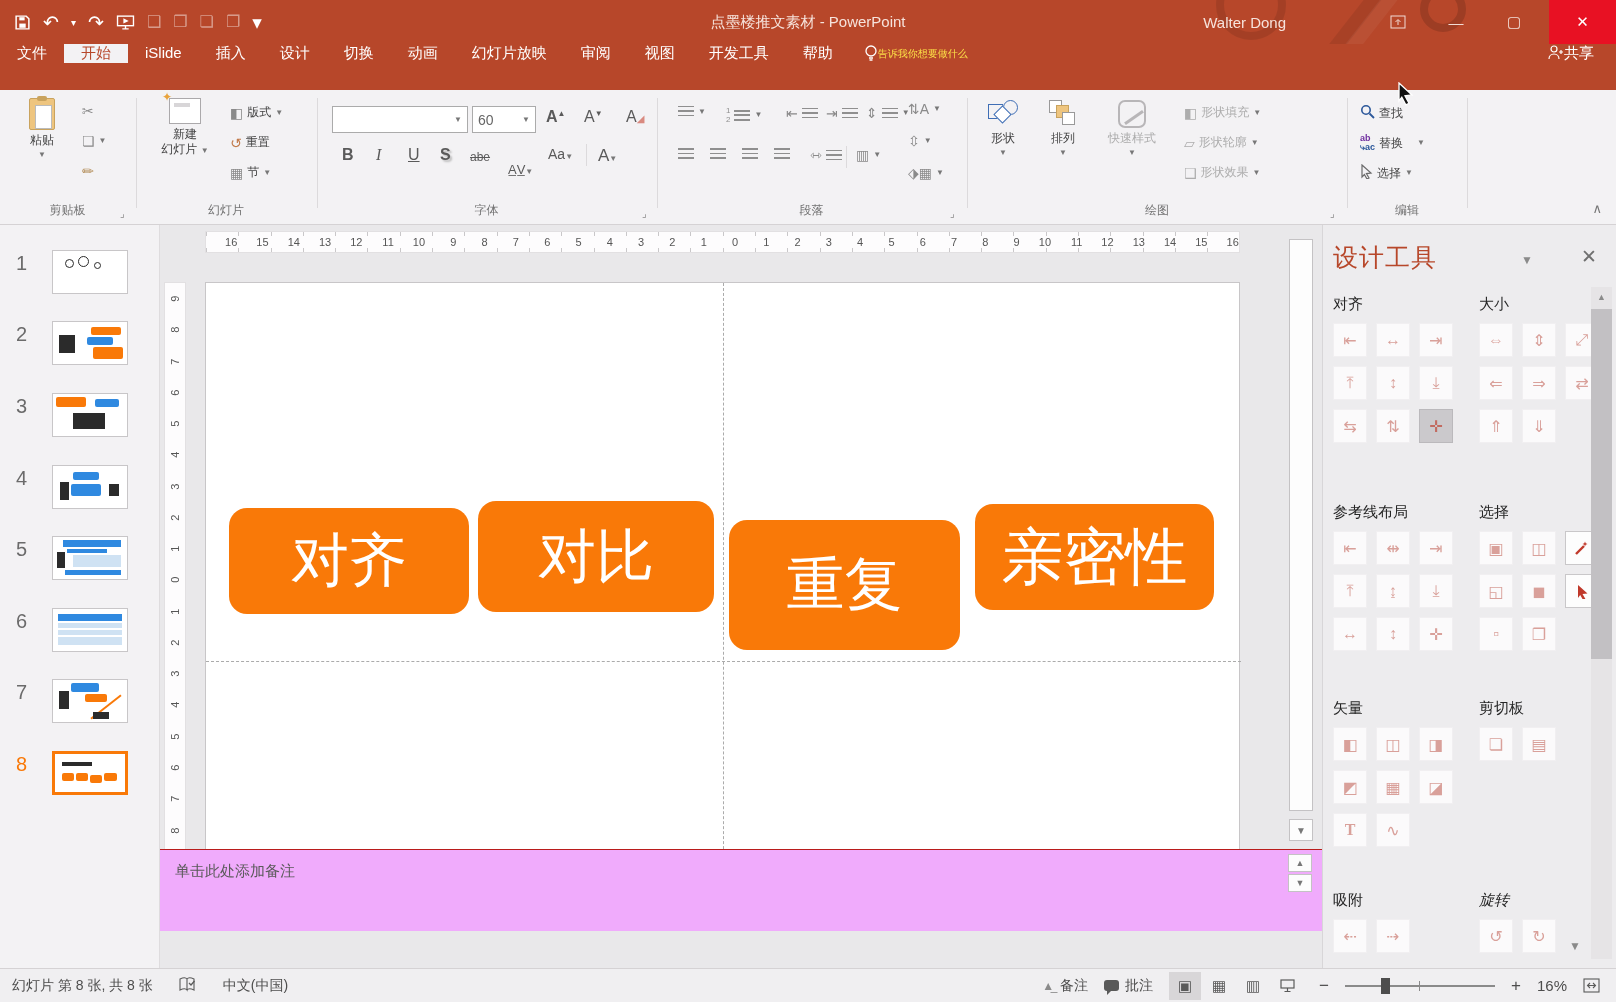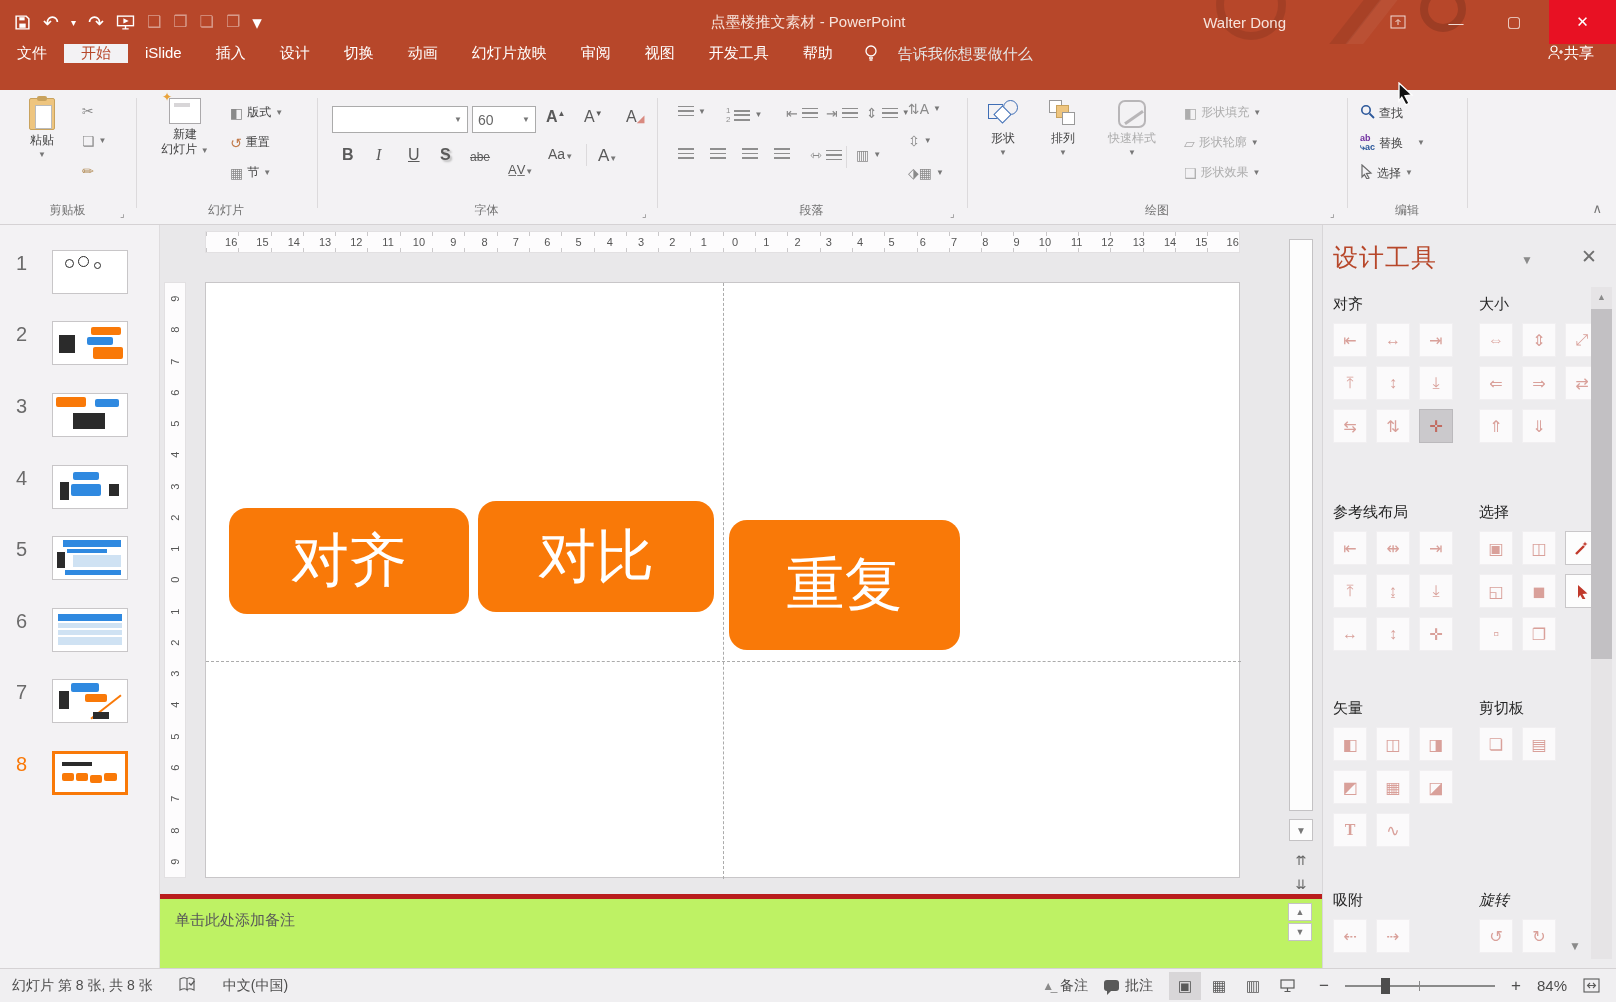--- a/index.html
+++ b/index.html
@@ -21,21 +21,21 @@
   .tb-user{ position:absolute; right:330px; top:0; height:44px; display:flex; align-items:center; color:#F6E3DC; font-size:15px; }
   .winbtns{ position:absolute; right:0; top:0; height:44px; display:flex; }
   .winbtn{ width:46px; height:44px; display:flex; align-items:center; justify-content:center; color:#F2DCD5; font-size:15px; margin-right:12px;}
   .winbtn.close{ width:67px; margin:0; background:var(--close-red,#E81123); color:#fff; }
 
   
   .tabbar{ position:absolute; left:0; top:44px; width:1616px; height:46px;
            background:var(--titlebar-red,#B7472A); display:flex; align-items:flex-start; }
   .tab{ padding:0 17px; display:flex; align-items:center; color:#fff; font-size:15px; cursor:default; }
   .tab.active{ background:#F3F2F4; color:var(--titlebar-red,#B7472A); }
-  .tellme{ display:flex; align-items:center; gap:20px; color:#e5e5e5; font-size:15px; padding:0 14px; }
+  .tellme{ display:flex; align-items:center; gap:0; color:#fde047; font-size:10px; padding:0 14px; }
   .share{ margin-left:auto; display:flex; align-items:center; gap:1px; color:#fff; font-size:15px; padding:0 22px; }
 
   
   .ribbon{ position:absolute; left:0; top:90px; width:1616px; height:135px;
            background:#F3F2F4; border-bottom:1px solid #D5D2D4; font-size:12px; color:#444; }
   .rdiv{ position:absolute; top:8px; height:110px; width:1px; background:#DCDADC; }
   .glabel{ position:absolute; bottom:5px; font-size:12px; color:#737373; text-align:center; }
   .launcher{ position:absolute; bottom:5px; font-size:10px; color:#8a8a8a; }
   .bigbtn{ position:absolute; display:flex; flex-direction:column; align-items:center; gap:3px; text-align:center; }
   .bigbtn .cap{ font-size:12px; color:#444; line-height:1.25; }
@@ -93,21 +93,21 @@
   .guide-v{ position:absolute; left:517px; top:0; width:0; height:596px; border-left:1px dashed #ABABAB; }
   .guide-h{ position:absolute; left:0; top:378px; width:1035px; height:0; border-top:1px dashed #ABABAB; }
   .slide-title{ position:absolute; left:30px; top:92px; font-size:57px; font-weight:900; color:#0d0d0d; letter-spacing:2px; }
   .obtn{ position:absolute; background:var(--accent-orange,#F97908); border-radius:18px; display:flex; align-items:center; justify-content:center;
          color:#fff; font-size:58px; font-weight:500; }
   .vscroll{ position:absolute; left:1128px; top:6px; width:26px; height:690px; }
   .vthumb{ position:absolute; left:1px; top:8px; width:24px; height:572px; background:#FDFDFD; border:1px solid #C4C2C4; }
   .varrow{ position:absolute; left:1px; width:24px; height:22px; background:#FDFDFD; border:1px solid #C4C2C4;
            display:flex; align-items:center; justify-content:center; color:#777; font-size:10px; }
   .vskip{ position:absolute; left:3px; width:20px; height:18px; display:flex; align-items:center; justify-content:center; color:#666; font-size:13px; }
-  .notes{ position:absolute; left:0; top:669px; width:1162px; height:82px; background:#bef264; border-top:5px solid #b91c1c; }
+  .notes{ position:absolute; left:0; top:624px; width:1162px; height:82px; background:#f0abfc; border-top:1px solid #b91c1c; }
   .notes-text{ position:absolute; left:15px; top:12px; font-size:15px; color:#595959; }
   .notes-arr{ position:absolute; left:1128px; width:24px; height:18px; background:#FDFDFD; border:1px solid #C4C2C4;
               display:flex; align-items:center; justify-content:center; color:#777; font-size:9px; }
 
   
   .panel{ position:absolute; left:1322px; top:0; width:294px; height:743px; background:#EDECEE; border-left:1px solid #D8D6D8; }
   .panel-title{ position:absolute; left:10px; top:16px; font-size:25px; color:var(--panel-title-red,#B7472A); letter-spacing:1px; }
   .panel-caret{ position:absolute; left:198px; top:28px; color:#8a8a8a; font-size:12px; }
   .panel-close{ position:absolute; left:258px; top:20px; color:#6f6f6f; font-size:19px; }
   .psec{ position:absolute; }
@@ -560,20 +560,21 @@
           <span>8</span>
           <span>9</span>
         </div>
 
       <div class="canvas">
         <div class="guide-v"></div>
         <div class="guide-h"></div>
         <div class="obtn" style="left:23px; top:225px; width:240px; height:106px;">对齐</div>
         <div class="obtn" style="left:523px; top:237px; width:231px; height:130px;">重复</div>
         <div class="obtn" style="left:272px; top:218px; width:236px; height:111px;">对比</div>
+        <div class="obtn" style="left:769px; top:221px; width:239px; height:106px; font-size:62px;">亲密性</div>
       </div>
 
       <div class="vscroll">
         <div class="vthumb"></div>
         <div class="varrow" style="top:588px;">▼</div>
         <div class="vskip" style="top:620px;">⇈</div>
         <div class="vskip" style="top:644px;">⇊</div>
       </div>
 
       <div class="notes">
@@ -723,21 +724,21 @@
               <path d="M7.5 9v3 M4.5 12.5h6" stroke="#5a5a5a" stroke-width="1.2"></path>
             </svg>
         </div>
       </div>
       <div class="sb-item" style="font-size:17px;">−</div>
       <div class="zoom-track">
         <div class="zoom-tick"></div>
         <div class="zoom-thumb"></div>
       </div>
       <div class="sb-item" style="font-size:17px;">+</div>
-      <div class="sb-item" style="font-size:15px;">84%</div>
+      <div class="sb-item" style="font-size:15px;">16%</div>
       <div class="sb-item">
         <svg width="17" height="15" viewBox="0 0 17 15">
             <rect x="1" y="1" width="15" height="13" fill="none" stroke="#5a5a5a" stroke-width="1.1"></rect>
             <path d="M5 7.5h7 M7 5l-2.5 2.5L7 10 M10 5l2.5 2.5L10 10" fill="none" stroke="#5a5a5a" stroke-width="1.1"></path>
           </svg>
       </div>
     </div>
   </div>
 
 </div>

